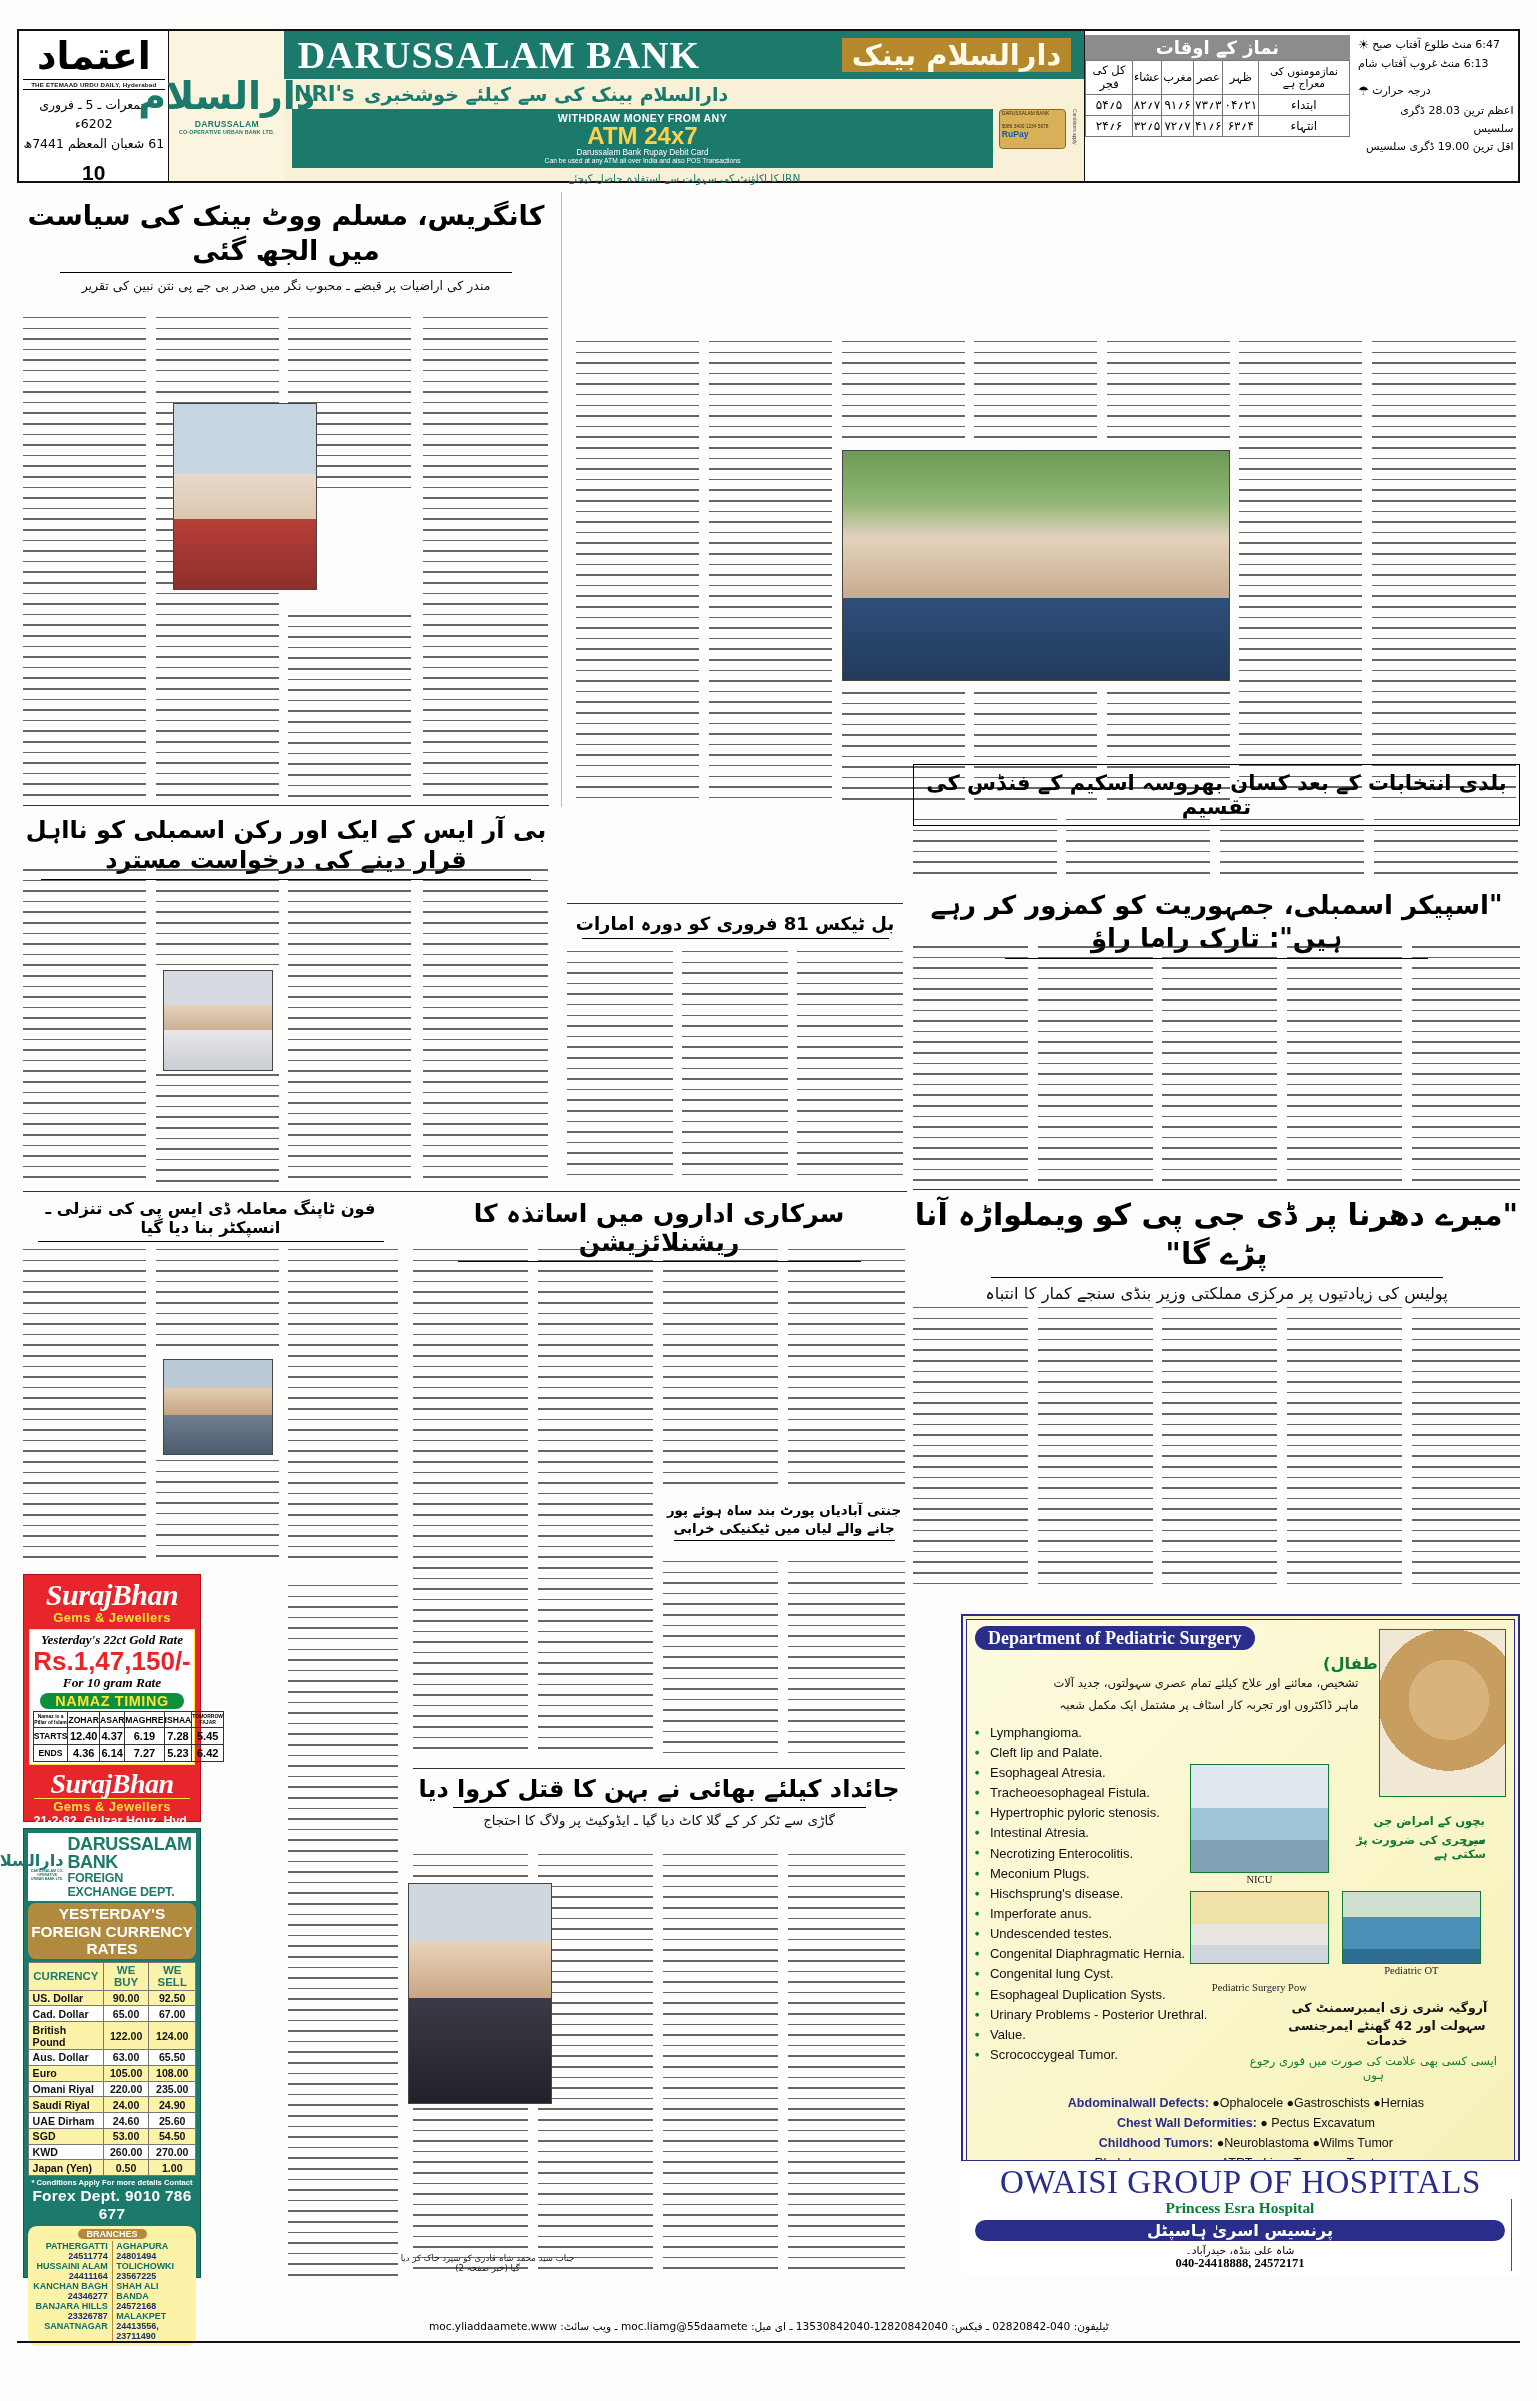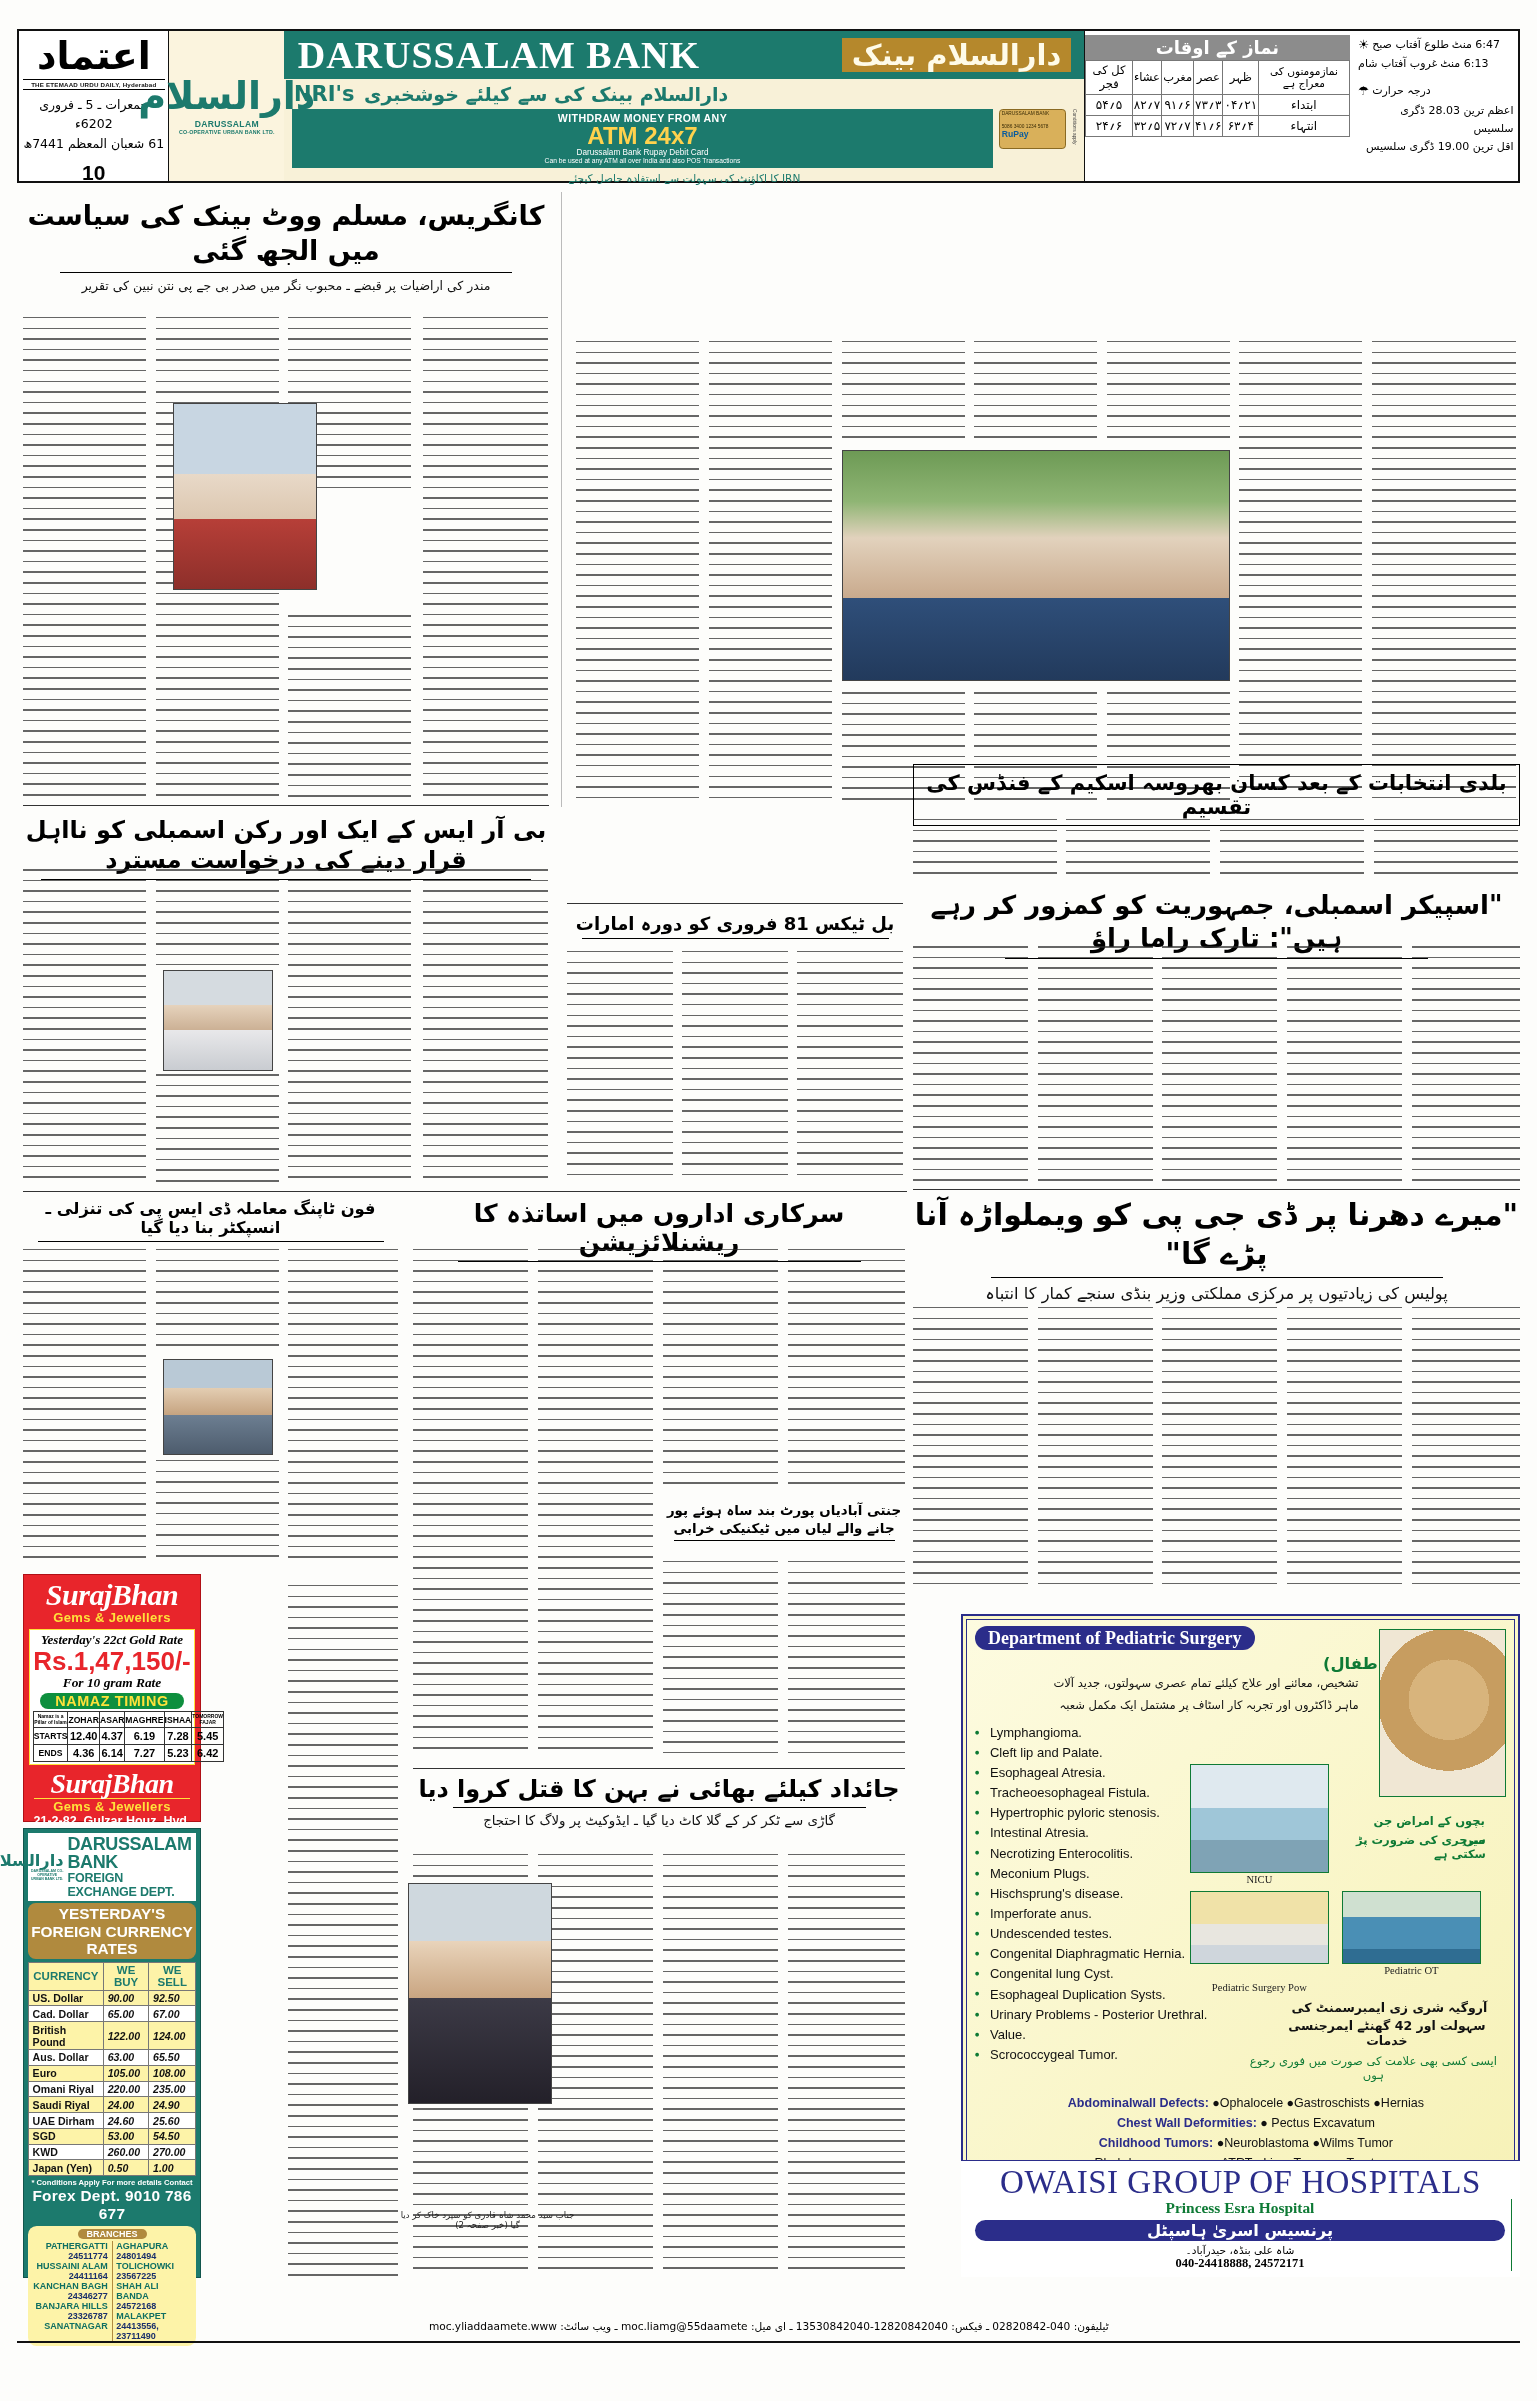--- a/index.html
+++ b/index.html
@@ -82,21 +82,21 @@
     background-image:repeating-linear-gradient(to bottom,
        #2b2b2b 0px, #2b2b2b 1.5px, rgba(0,0,0,0) 1.5px, rgba(0,0,0,0) 10.6px);
     opacity:.72; }
 
   .vsep { position:absolute; width:1px; background:#bbb; }
   .hsep { position:absolute; height:1px; background:#333; }
 
   
   .photo { position:absolute; border:1px solid #444; overflow:hidden; }
   .cap { position:absolute; font-size:8.6px; direction:rtl; text-align:center; color:#222;
-         font-family:"DejaVu Sans",sans-serif;}
+         font-family:"DejaVu Sans",sans-serif;margin-top:43px;}
 
   .ph-portrait { background:linear-gradient(#c8d6e2 0%, #c8d6e2 38%, #e8d9c8 38%, #dcc7b0 62%, #b73f38 62%, #8d2f2a 100%); }
   .ph-group { background:linear-gradient(#6d9a55 0%, #8fb574 22%, #e2d2bd 38%, #c9aa8d 64%, #2f4f7a 64%, #223a5c 100%); }
   .ph-person2 { background:linear-gradient(#d5dbe0 0%, #d5dbe0 34%, #e6d3bd 34%, #cbb094 60%, #e8e8ea 60%, #c9ccd1 100%); }
   .ph-person3 { background:linear-gradient(#b9c9d6 0%, #b9c9d6 30%, #e3cdb2 30%, #c6a481 58%, #6d7f92 58%, #4d5c6d 100%); }
   .ph-woman { background:linear-gradient(#cfd8de 0%, #cfd8de 26%, #e9d4bb 26%, #c9a581 52%, #3c3a46 52%, #232029 100%); }
 
   
   .sb { position:absolute; background:#e8252b; color:#fff; border:1px solid #b01016; }
   .sb-name { font-family:"Liberation Serif", serif; font-style:italic; font-weight:bold;
@@ -124,21 +124,21 @@
   .fx-logo .a { font-size:16.3px; color:#1c7a6d; font-weight:bold; font-family:"DejaVu Sans",sans-serif; line-height:1;}
   .fx-logo .b { font-size:3.5px; color:#1c7a6d; font-weight:bold; }
   .fx-bank { color:#1c7a6d; font-weight:bold; font-size:18px; letter-spacing:-0.4px; line-height:1; }
   .fx-dept { color:#1c7a6d; font-weight:bold; font-size:12.5px; letter-spacing:-0.2px; }
   .fx-yday { background:#b08a3e; color:#fff; font-weight:bold; font-size:15.4px; text-align:center;
              border-radius:7.7px; margin:2.9px 0; line-height:1.12; padding:1.9px 0; }
   table.fxt { width:100%; border-collapse:collapse; font-size:10.6px; font-weight:bold; }
   table.fxt td { border:1px solid #777; padding:1.4px 3.8px; background:#fff; color:#111; }
   table.fxt tr:nth-child(even) td { background:#fdf3a8; }
   table.fxt td.h { background:#fdf3a8; color:#1c7a6d; font-size:11.5px; text-align:center; }
-  table.fxt td.n { text-align:left;font-style:italic; }
+  table.fxt td.n { text-align:center; }
   .fx-cond { color:#fff; font-size:7.7px; text-align:center; font-weight:bold; padding-top:1.9px;}
   .fx-forex { color:#fff; font-size:15.4px; font-weight:bold; text-align:center; letter-spacing:0.3px;}
   .fx-brbox { background:#fdf3a8; border-radius:8.6px; margin-top:2.9px; padding:2.9px 3.8px 4.8px; }
   .fx-brtag { background:#b08a3e; color:#fff; font-size:9px; font-weight:bold; text-align:center;
               border-radius:7.7px; width:69px; margin:0 auto 1.9px; }
   .fx-cols { display:flex; font-size:9px; font-weight:bold; }
   .fx-cols > div { flex:1; }
   .fx-c1 { text-align:right; border-right:1px solid #b08a3e; padding-right:3.8px; }
   .fx-c2 { text-align:left; padding-left:3.8px; }
   .fx-br { color:#0f6f62; }

